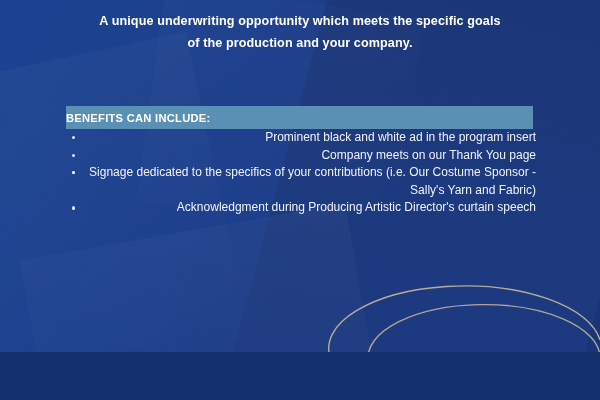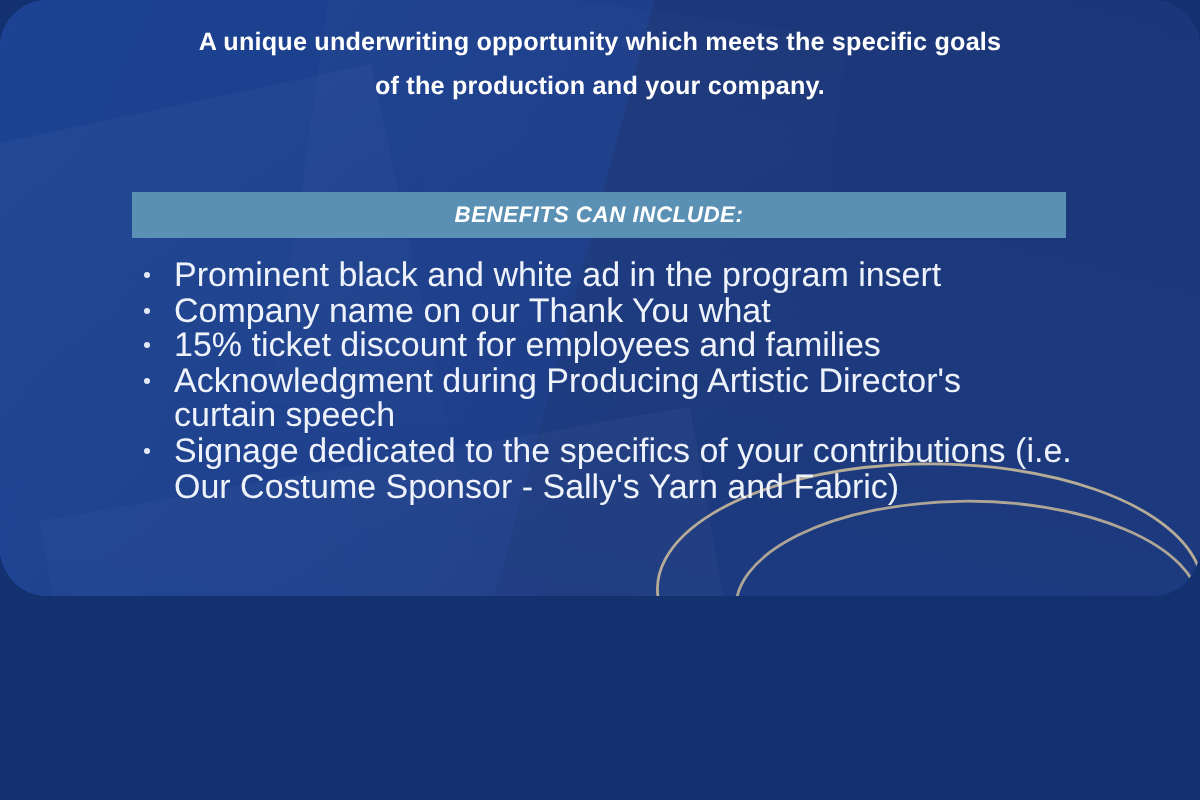--- a/index.html
+++ b/index.html
@@ -4,25 +4,24 @@
 <title>Underwriting Benefits Slide</title>
 <style>
   html, body {
     margin: 0;
     padding: 0;
     background: #13306f;
   }
   #slide {
     position: relative;
     width: 600px;
-    height: 298px;
+    height: 352px;
     overflow: hidden;
     background: #1d4ed8;
     font-family: "Liberation Sans", sans-serif;
-    border-radius: 24px;
     -webkit-font-smoothing: antialiased;
   }
 
   
   .bg-base {
     position: absolute;
     inset: 0;
     background: linear-gradient(115deg, #1b4391 0%, #1d3f8c 38%, #1e3c85 62%, #1c3a84 100%);
   }
   .bg-diag-right {
@@ -93,28 +92,27 @@
     color: #ffffff;
     font-size: 12.6px;
     font-weight: bold;
     line-height: 1.75;
     letter-spacing: 0.1px;
   }
 
   .benefits-bar {
     position: absolute;
     left: 66px;
-    top: 96px;
+    top: 106px;
     width: 467px;
     height: 23px;
     background: #5a90b4;
     display: flex;
     align-items: center;
-    justify-content: center;
-    font-style: italic;
+    justify-content: flex-start;
   }
   .benefits-bar-label {
     color: #ffffff;
     font-size: 11.2px;
     font-weight: bold;
     letter-spacing: 0.25px;
   }
 
   .benefits-list {
     position: absolute;
@@ -122,23 +120,24 @@
     top: 129px;
     width: 470px;
     margin: 0;
     padding: 0;
     list-style: none;
   }
   .benefit-item {
     position: relative;
     padding-left: 21px;
     color: #eef2fa;
-    font-size: 17px;
+    font-size: 12px;
     line-height: 17.6px;
     margin-bottom: 0px;
+    text-align: right;
   }
   .benefit-item .dot {
     position: absolute;
     left: 6px;
     top: 7px;
     width: 3.2px;
     height: 3.2px;
     border-radius: 50%;
     background: #e3e9f5;
   }
@@ -161,19 +160,19 @@
   </svg>
 
   <div class="title">A unique underwriting opportunity which meets the specific goals of the production and your company.</div>
 
   <div class="benefits-bar">
     <span class="benefits-bar-label">BENEFITS CAN INCLUDE:</span>
   </div>
 
   <ul class="benefits-list" id="benefits-list">
       <li class="benefit-item"><span class="dot"></span><span>Prominent black and white ad in the program insert</span></li>
-      <li class="benefit-item"><span class="dot"></span><span>Company name on our Thank You what</span></li>
-      <li class="benefit-item"><span class="dot"></span><span>15% ticket discount for employees and families</span></li>
+      <li class="benefit-item"><span class="dot"></span><span>Company meets on our Thank You page</span></li>
+      <li class="benefit-item"><span class="dot"></span></li>
+      <li class="benefit-item"><span class="dot"></span><span>Signage dedicated to the specifics of your contributions (i.e. Our Costume Sponsor - Sally's Yarn and Fabric)</span></li>
       <li class="benefit-item"><span class="dot"></span><span>Acknowledgment during Producing Artistic Director's curtain speech</span></li>
-      <li class="benefit-item"><span class="dot"></span><span>Signage dedicated to the specifics of your contributions (i.e. Our Costume Sponsor - Sally's Yarn and Fabric)</span></li>
     </ul>
 
 </div>
 
 </body></html>

